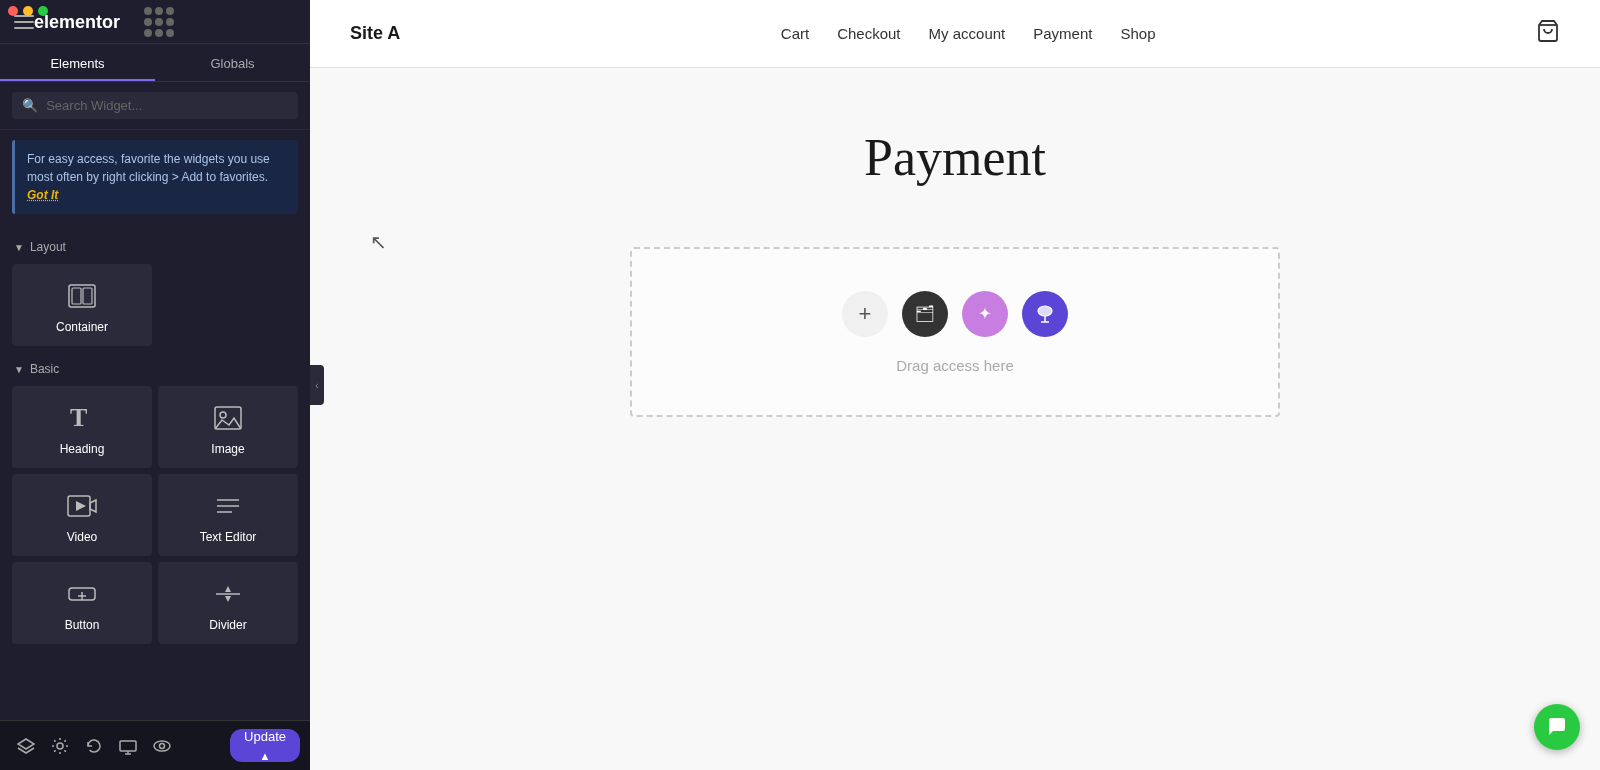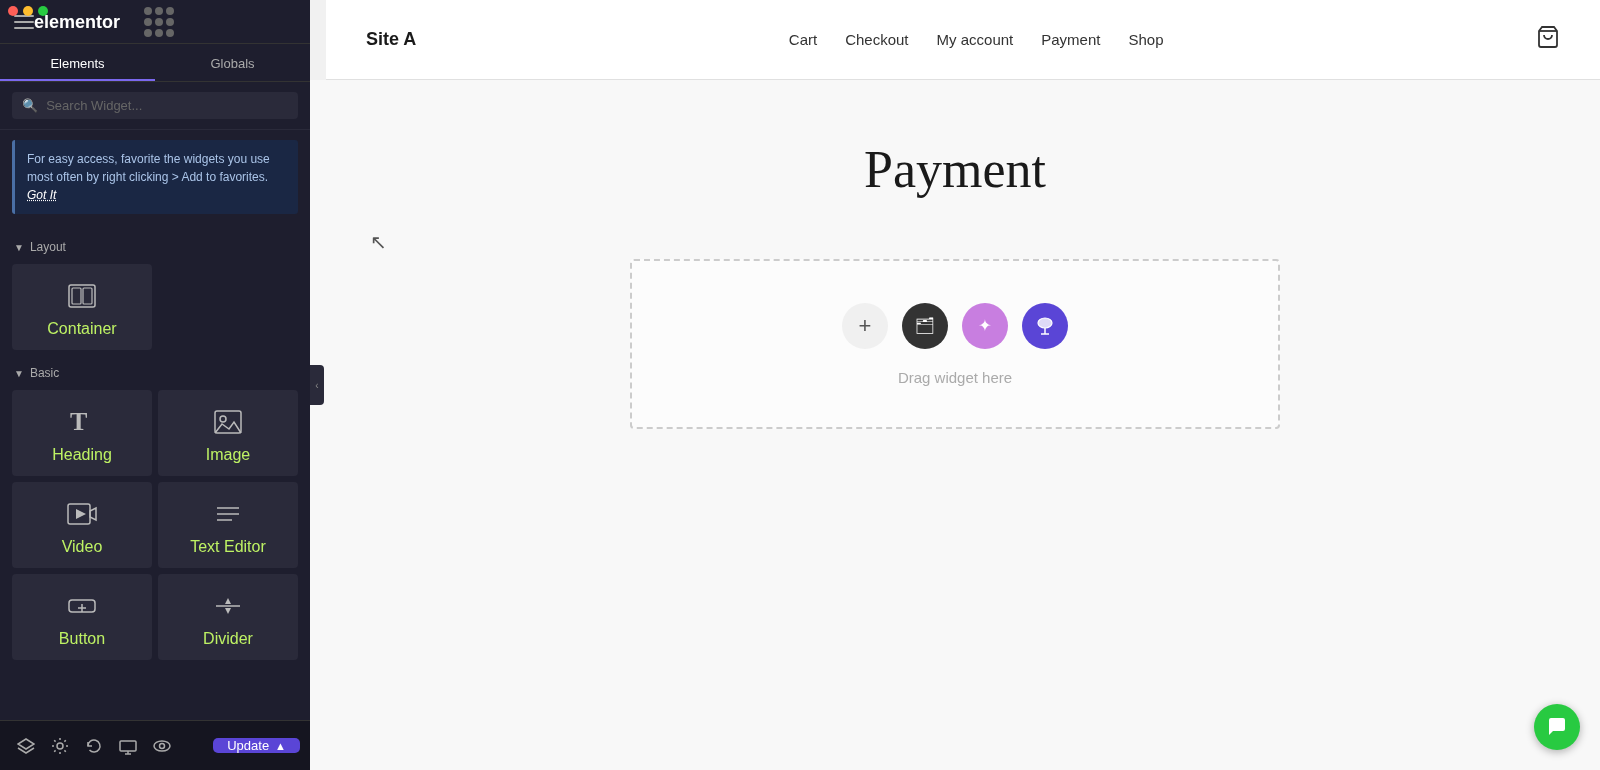--- a/index.html
+++ b/index.html
@@ -105,21 +105,21 @@
       margin: 10px 12px;
       background: #1a2744;
       border-left: 3px solid #4a6fa5;
       padding: 10px 12px;
       font-size: 12px;
       color: #aac4e8;
       border-radius: 3px;
       line-height: 1.5;
     }
     .tip-banner .got-it {
-      font-style: italic; font-weight: normal; color: #ffffff; cursor: pointer;
+      font-style: italic; font-weight: bold; color: #eab308; cursor: pointer;
       text-decoration: underline dotted;
     }
 
     
     .widget-sections {
       flex: 1;
       overflow-y: auto;
       padding: 8px 0;
     }
     .widget-sections::-webkit-scrollbar { width: 4px; }
@@ -150,21 +150,21 @@
       gap: 8px;
     }
 
     .widget-icon {
       color: #bbb;
       display: flex; align-items: center; justify-content: center;
     }
     .widget-icon svg { width: 32px; height: 32px; stroke: #bbb; fill: none; stroke-width: 1.5; }
 
     .widget-label {
-      font-size: 16px; color: #bef264; text-align: center;
+      font-size: 12px; color: #ffffff; text-align: center;
     }
 
     
     .sidebar-footer {
       background: #151520;
       border-top: 1px solid #333;
       display: flex;
       align-items: center;
       justify-content: space-between;
       padding: 0 10px;
@@ -176,24 +176,24 @@
     .footer-icon {
       width: 32px; height: 32px; display: flex; align-items: center; justify-content: center;
       color: #aaa; font-size: 16px; cursor: pointer; border-radius: 4px;
     }
 
     .update-btn {
       background: #5a45d6;
       color: #fff;
       border: none;
       padding: 0 14px;
-      border-radius: 5px;
+      border-radius: 12px;
       font-size: 13px;
       cursor: pointer;
-      display: flex; align-items: center; gap: 6px;
+      display: flex; align-items: center; gap: 6px; flex-direction: column;
     }
     .update-btn .chevron { font-size: 11px; }
 
     
     .collapse-handle {
       position: absolute;
       right: -14px;
       top: 50%;
       transform: translateY(-50%);
       width: 14px; height: 40px;
@@ -216,23 +216,22 @@
       position: relative;
     }
 
     
     .preview-nav {
       background: #fff;
       border-bottom: 1px solid #e0e0e0;
       display: flex;
       align-items: center;
       padding: 0 40px;
-      height: 80px;
+      height: 68px;
       justify-content: space-between;
-      margin-left: 16px;
     }
     .nav-brand {
       font-size: 18px; font-weight: bold; color: #1a1a1a;
     }
     .nav-links {
       display: flex; gap: 28px; align-items: center;
     }
     .nav-link {
       font-size: 15px; color: #333; cursor: pointer; text-decoration: none;
     }
@@ -539,21 +538,21 @@
         <div class="dz-icon dz-icon-ai">
           <svg width="22" height="22" viewBox="0 0 22 22" fill="none">
             <ellipse cx="11" cy="8" rx="7" ry="5" fill="#fff" opacity="0.8"></ellipse>
             <ellipse cx="11" cy="8" rx="7" ry="5" stroke="#fff" stroke-width="1.2" fill="none"></ellipse>
             <line x1="11" y1="13" x2="11" y2="19" stroke="#fff" stroke-width="1.5"></line>
             <line x1="7" y1="19" x2="15" y2="19" stroke="#fff" stroke-width="1.5"></line>
           </svg>
         </div>
 
       </div>
-      <div class="drop-zone-label">Drag widget here</div>
+      <div class="drop-zone-label">Drag access here</div>
     </div>
 
   </div>
 </div>
 
 <div class="chat-bubble">
   <svg width="22" height="22" viewBox="0 0 22 22" fill="none">
     <path d="M3 4a2 2 0 012-2h12a2 2 0 012 2v9a2 2 0 01-2 2H7l-4 4V4z" fill="#fff"></path>
   </svg>
 </div>

